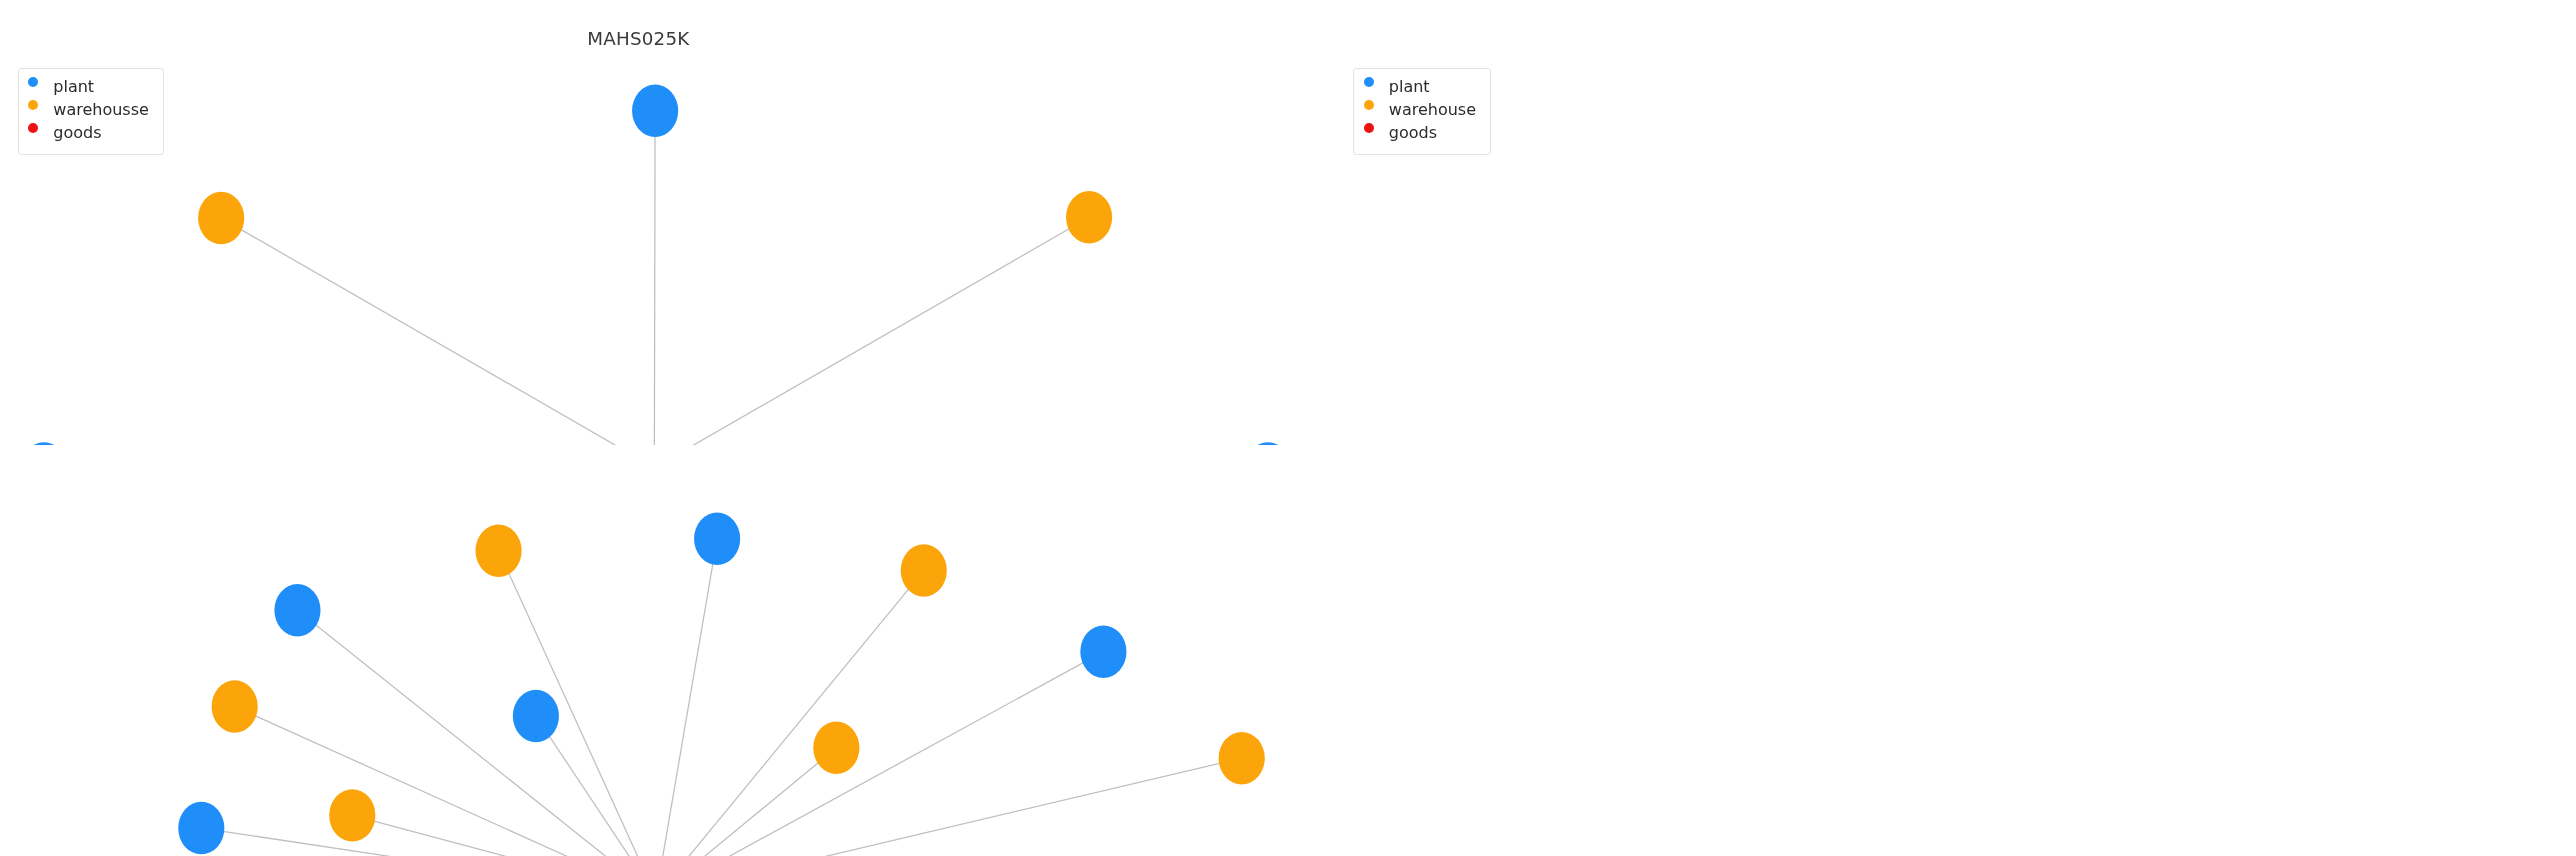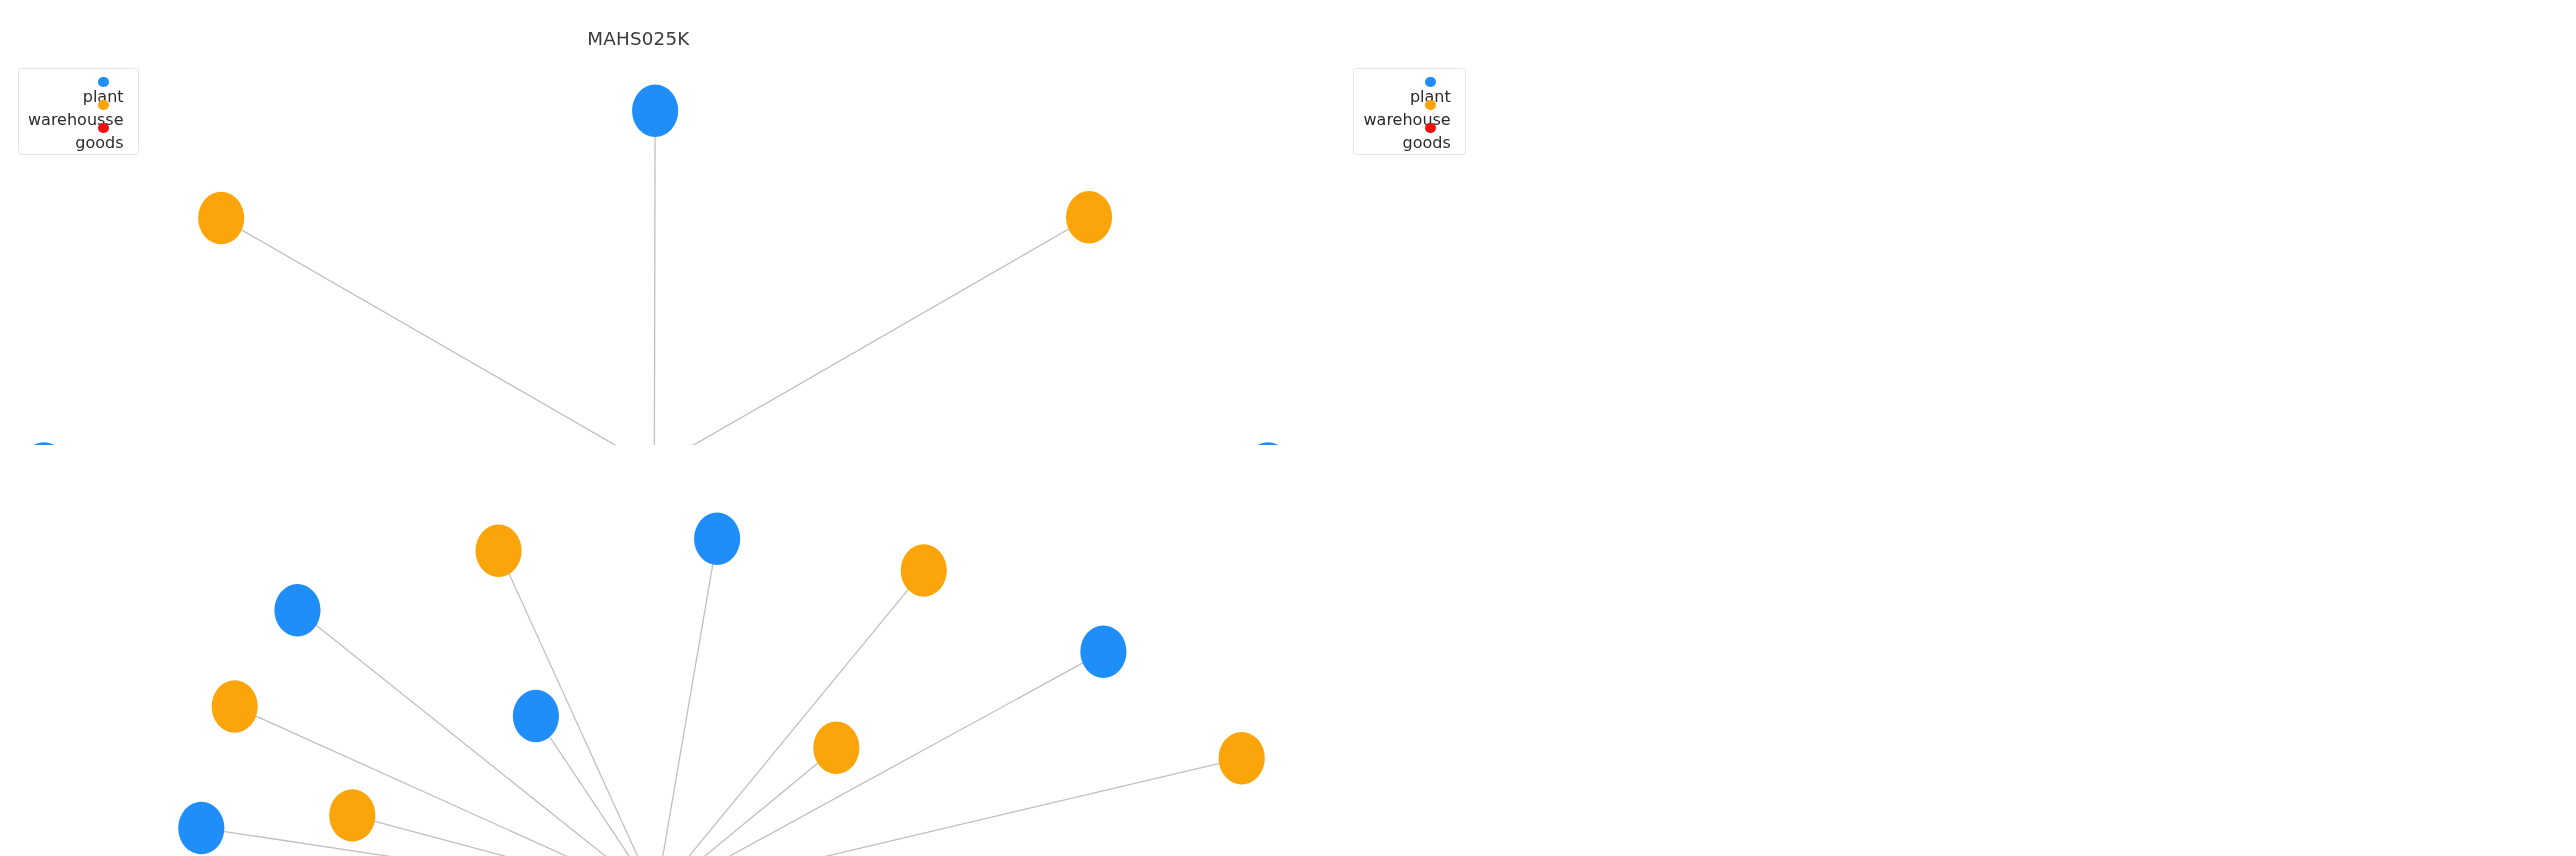--- a/index.html
+++ b/index.html
@@ -56,24 +56,23 @@
     background: #ffffff;
     border: 0.8px solid #e3e3e3;
     border-radius: 3.2px;
     padding: 8px 14.3px 8px 9.5px;
     box-shadow: 0 0 0 0 rgba(0,0,0,0);
     z-index: 40;
   }
   .legend-right { left: 1353px; }
   .legend-row {
     display: flex;
-    align-items: flex-end;
+    align-items: flex-start;
     height: 23px;
     white-space: nowrap;
-    flex-direction: column;
   }
   .legend-swatch {
     width: 10.3px;
     height: 10.3px;
     border-radius: 50%;
     margin-right: 15px;
     flex: 0 0 auto;
   }
   .legend-label {
     font-size: 16px;

